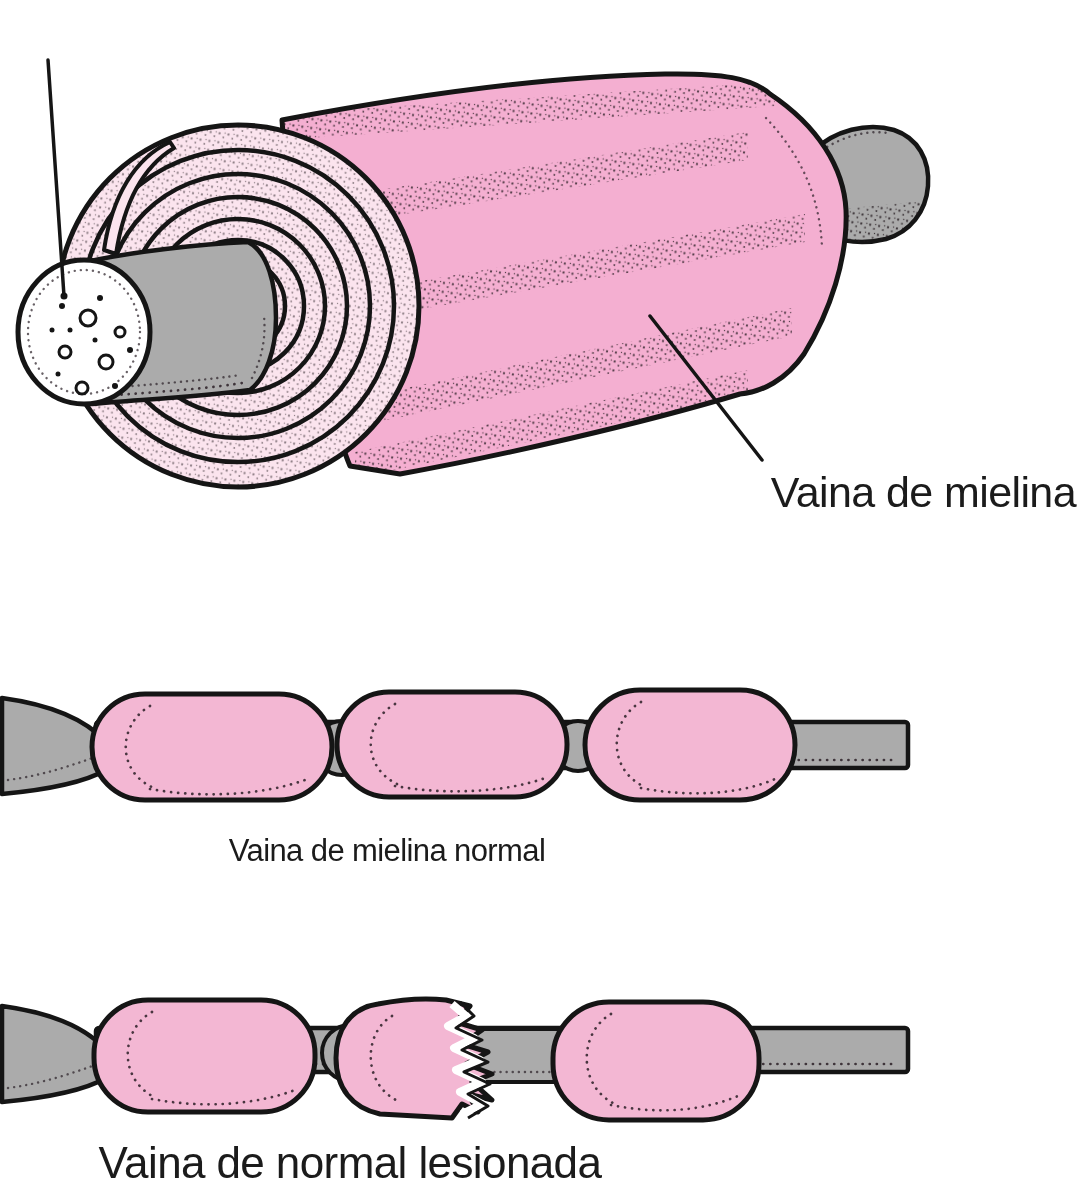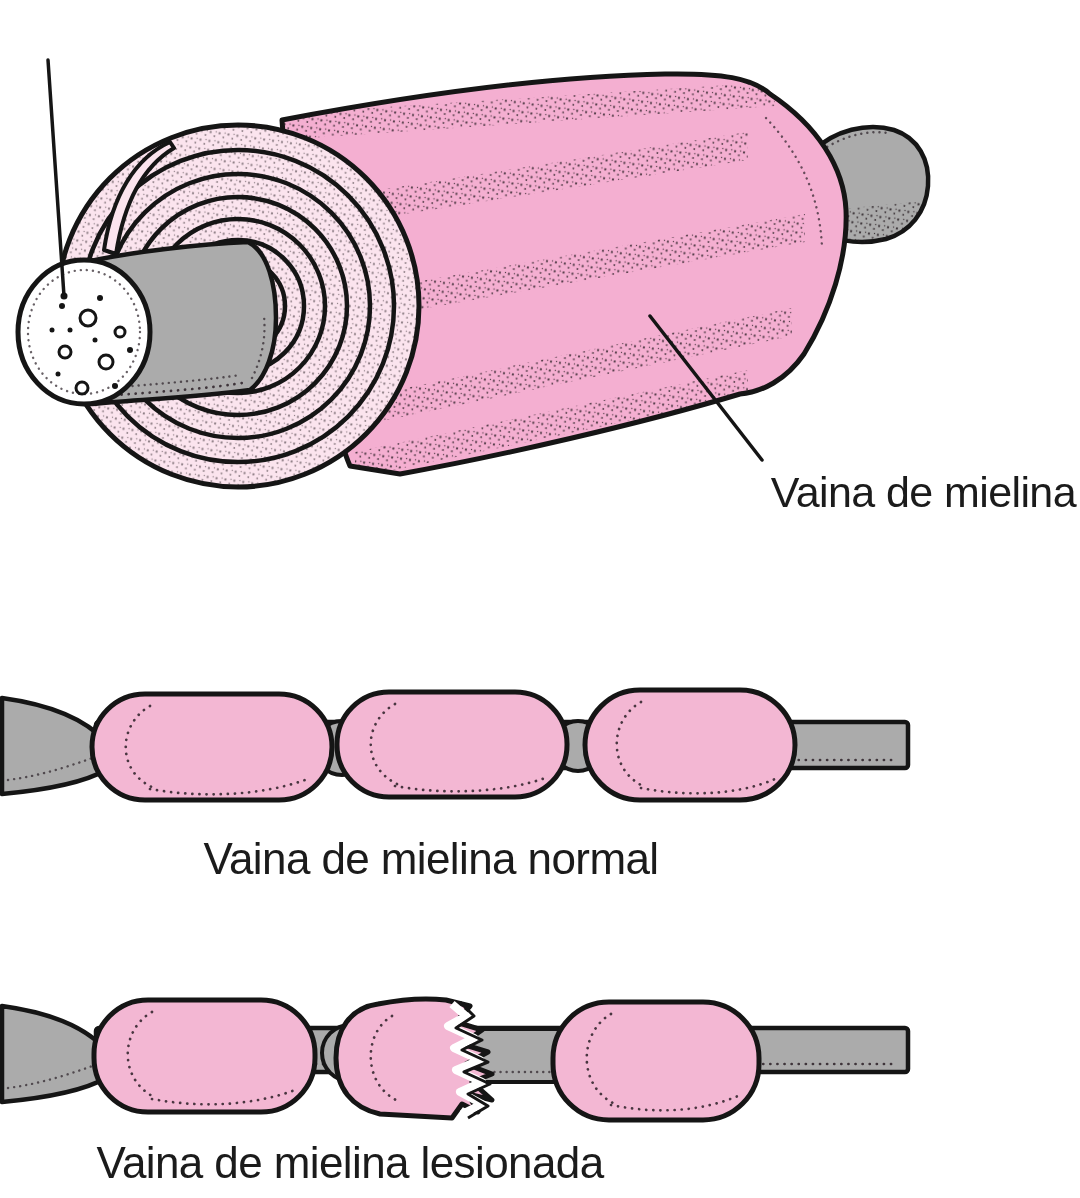--- a/index.html
+++ b/index.html
@@ -174,16 +174,16 @@
     <path class="dot" d="M 152,1099 C 200,1108 252,1106 295,1090"></path>
     <path class="dot" d="M 392,1016 C 364,1032 362,1082 396,1100"></path>
     <path class="dot" d="M 611,1014 C 579,1032 577,1086 615,1104"></path>
     <path class="dot" d="M 611,1105 C 655,1114 700,1112 738,1096"></path>
   </g>
 </svg>
 
 
   <div class="lbl" style="right:4px;top:468px;margin-left:47px;">Vaina de mielina</div>
 
-  <div class="lbl center" style="left:0;top:834px;width:774px;font-size:44px;padding-left:44px;">Vaina de mielina normal</div>
+  <div class="lbl center" style="left:0;top:834px;width:774px;font-size:31px;">Vaina de mielina normal</div>
 
-  <div class="lbl center" style="left:0;top:1138px;width:700px;font-size:44px;">Vaina de mielina lesionada</div>
+  <div class="lbl center" style="left:0;top:1138px;width:700px;font-size:44px;">Vaina de normal lesionada</div>
 </div>
 
 </body></html>

